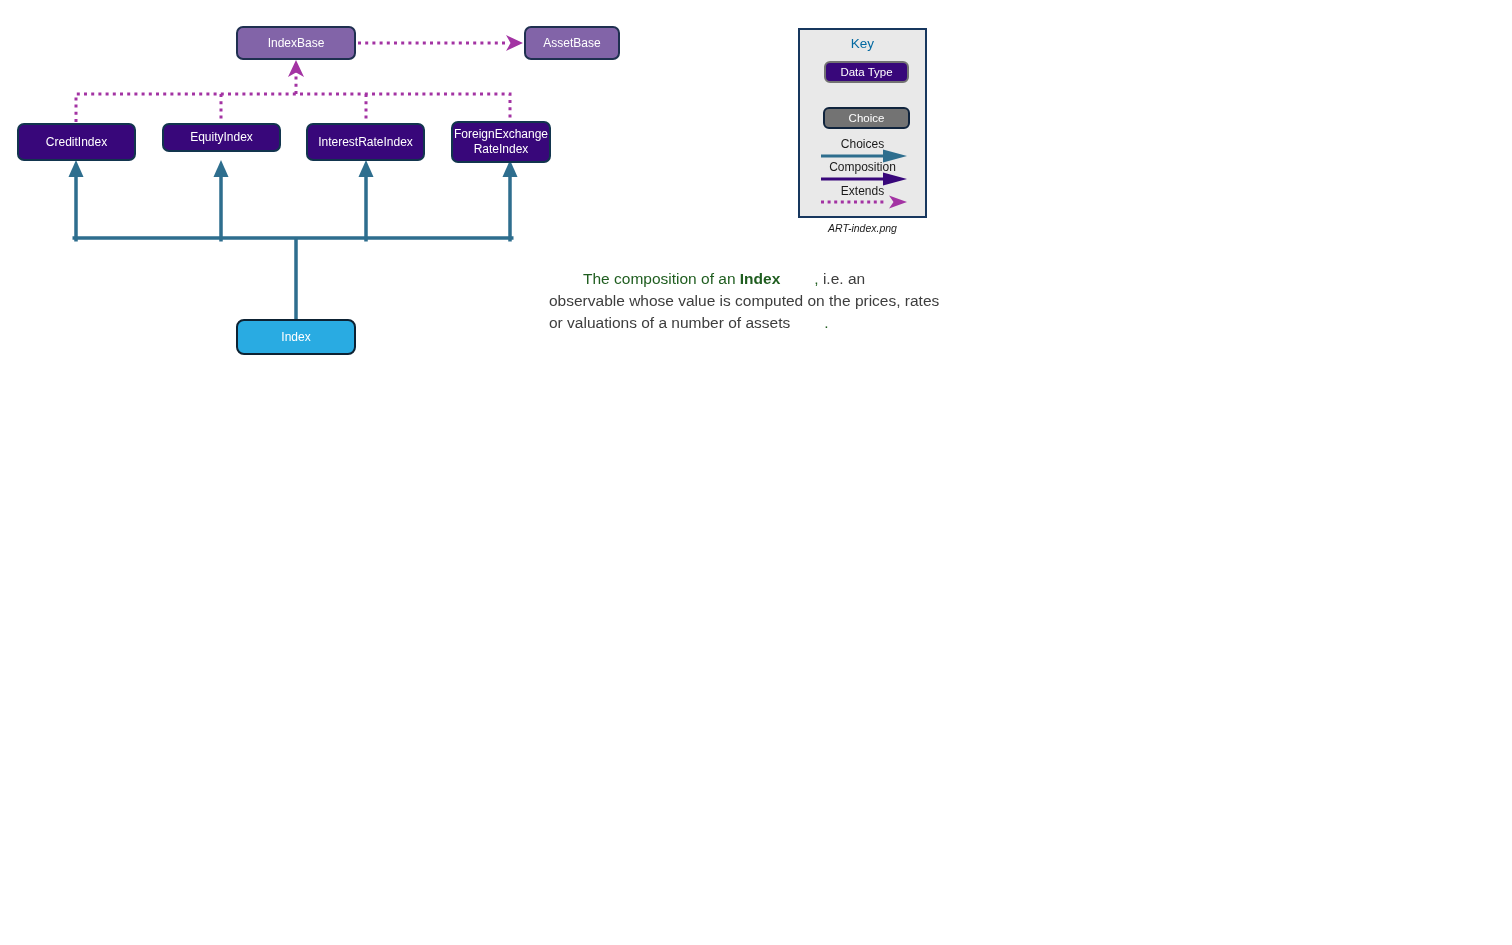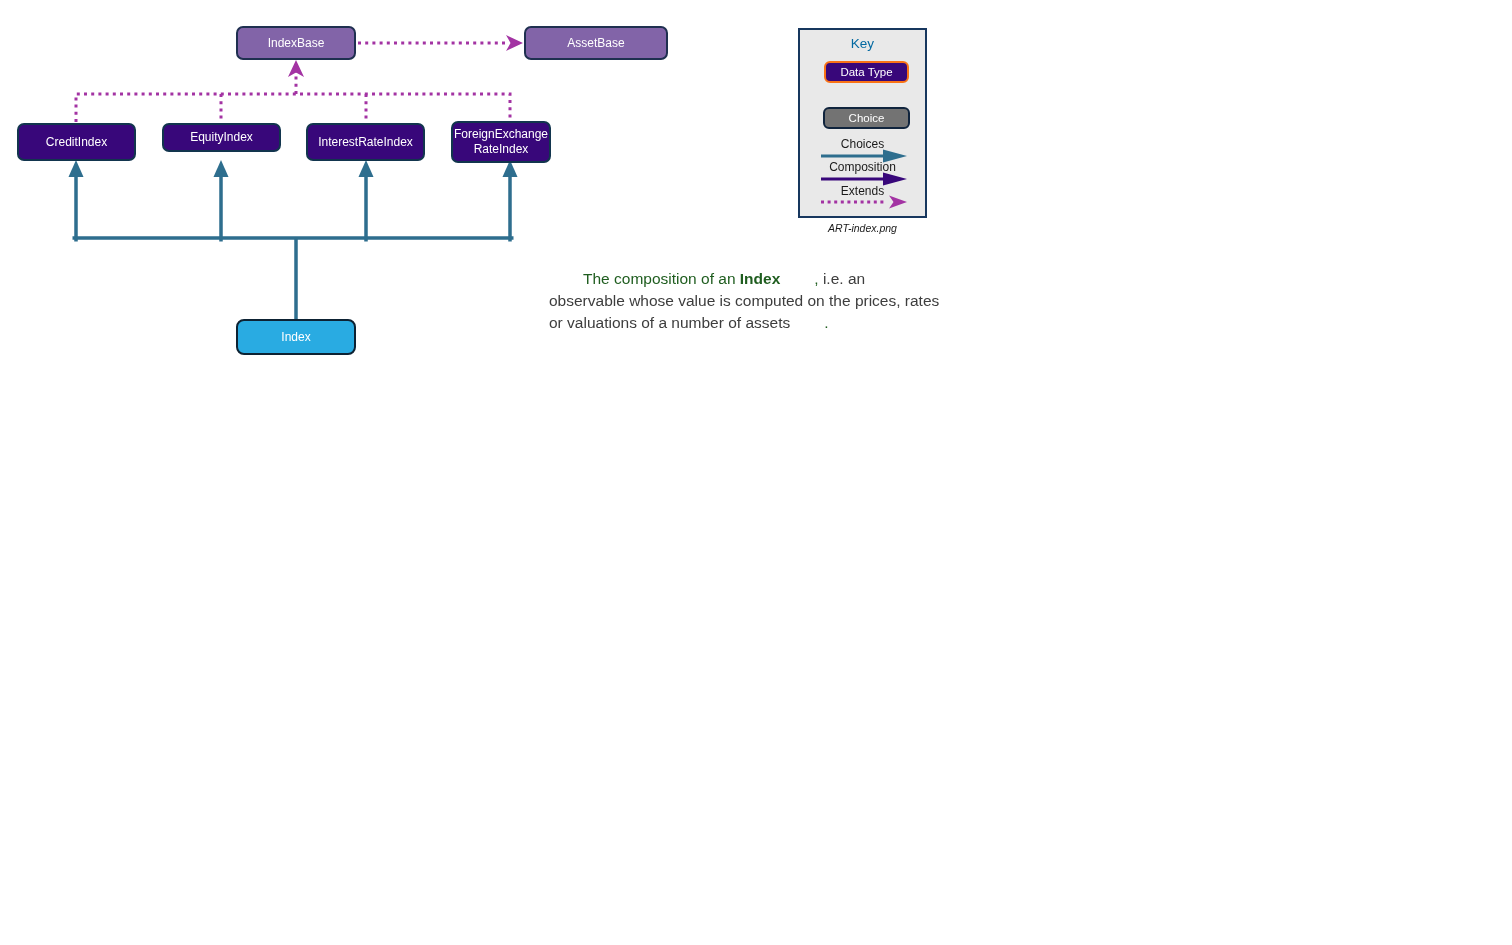--- a/index.html
+++ b/index.html
@@ -36,21 +36,21 @@
     background:#E9E9E9; border:2px solid #17375E; box-sizing:border-box;
     z-index:3;
   }
   .key-title { position:absolute; top:6px; left:0; width:100%; text-align:center;
                font-size:13.5px; color:#0369a1; }
   .key-sample {
     position:absolute; display:flex; align-items:center; justify-content:center;
     color:#fff; font-size:11.5px; border-radius:6px; box-sizing:border-box;
   }
   .key-sample-datatype { left:24px; top:31px; width:85px; height:22px;
-    background:#38077A; border:2px solid #f97316; }
+    background:#38077A; border:2px solid #737373; }
   .key-sample-choice { left:23px; top:77px; width:87px; height:22px;
     background:#737373; border:2px solid #10243D; }
   .key-label { position:absolute; left:0; width:100%; text-align:center;
                font-size:12px; color:#1a1a1a; }
   .key-arrow { position:absolute; left:20px; }
   .key-caption {
     position:absolute; left:798px; top:222px; width:129px; text-align:center;
     font-style:italic; font-size:10.5px; color:#1a1a1a; z-index:3;
   }
 
@@ -83,21 +83,21 @@
       <polygon points="221,160 213.5,177 228.5,177" stroke="none"></polygon>
       <polygon points="366,160 358.5,177 373.5,177" stroke="none"></polygon>
       <polygon points="510,160 502.5,177 517.5,177" stroke="none"></polygon>
     </g>
   </svg>
 
   <div class="node node-base" style="left:236px; top:26px; width:120px; height:34px;">
     <span>IndexBase</span>
   </div>
 
-  <div class="node node-base" style="left:524px; top:26px; width:144px; height:34px;">
+  <div class="node node-base" style="left:524px; top:26px; width:96px; height:34px;">
     <span>AssetBase</span>
   </div>
 
   <div class="node node-datatype" style="left:17px; top:123px; width:119px; height:38px;">
     <span>CreditIndex</span>
   </div>
 
   <div class="node node-datatype" style="left:162px; top:123px; width:119px; height:29px;">
     <span>EquityIndex</span>
   </div>

